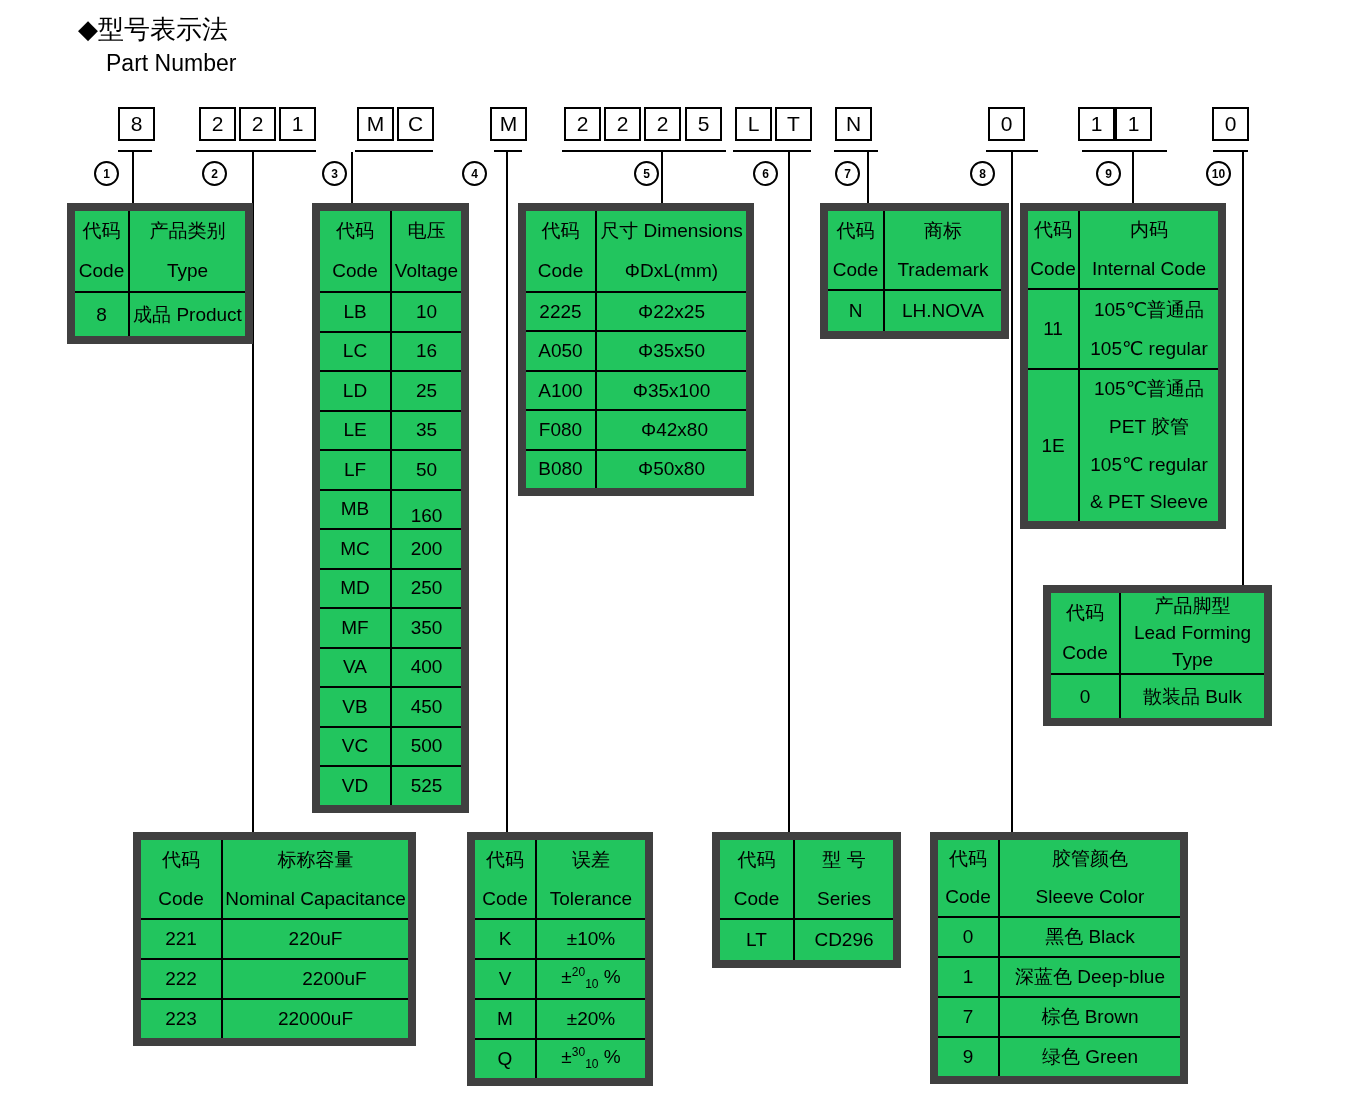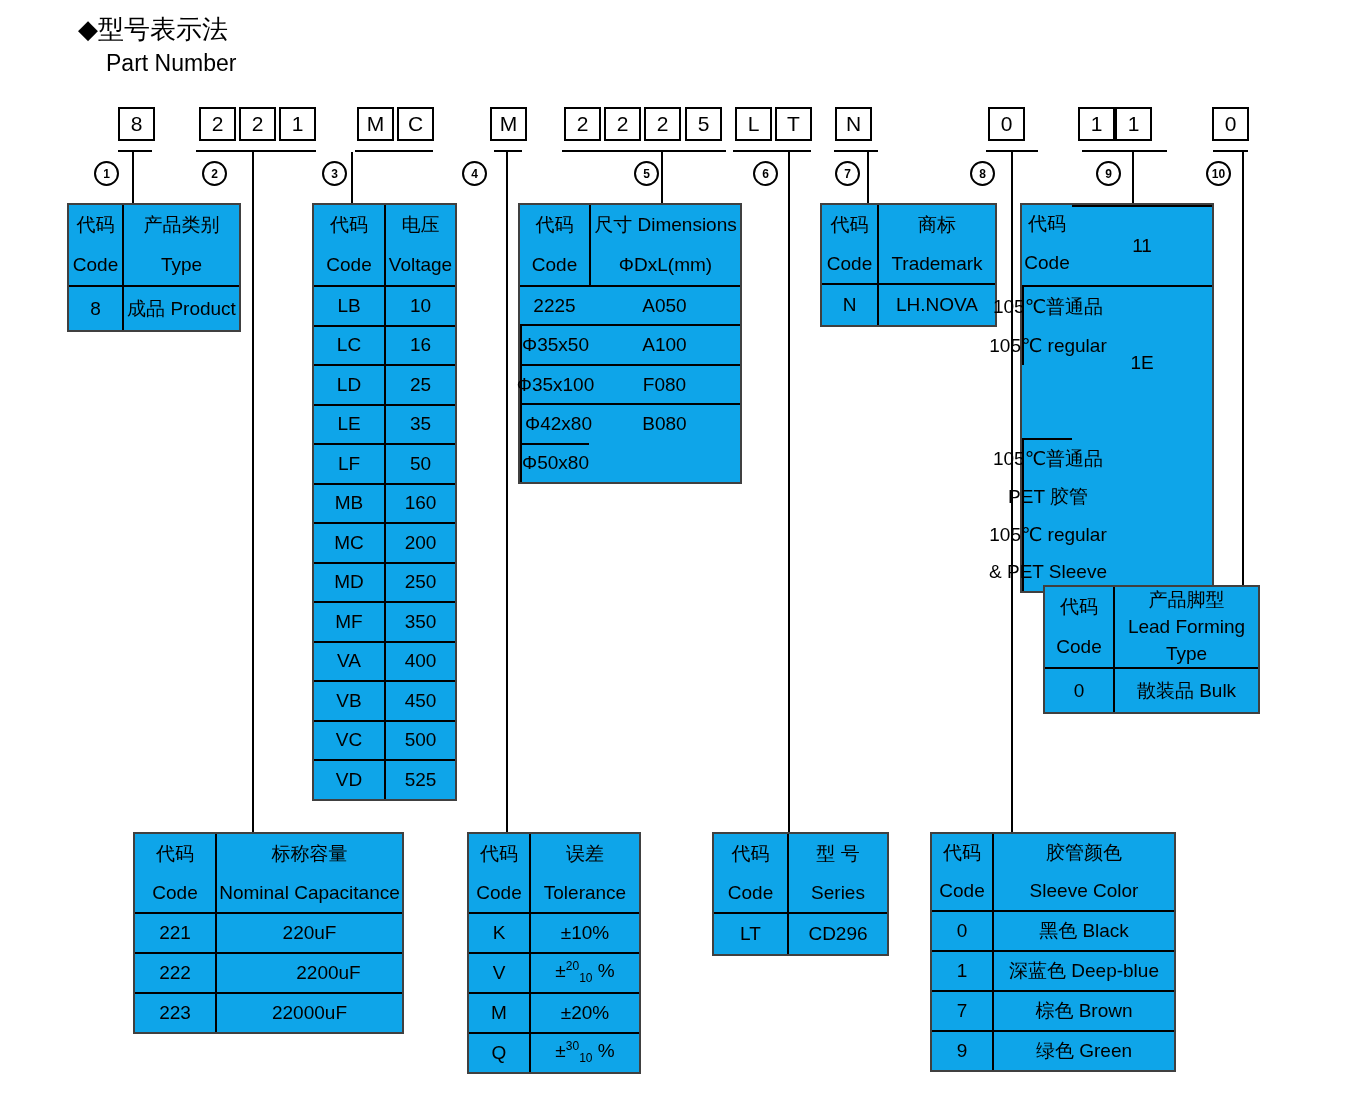--- a/index.html
+++ b/index.html
@@ -13,21 +13,21 @@
     position:absolute;top:107px;width:33px;height:30px;border:2px solid #000;
     display:flex;align-items:center;justify-content:center;font-size:21px;background:#fff;
   }
   .uline{position:absolute;top:150px;height:2px;background:#000;}
   .vline{position:absolute;width:2px;background:#000;}
   .marker{
     position:absolute;top:161px;width:21px;height:21px;border:2px solid #000;border-radius:50%;
     display:flex;align-items:center;justify-content:center;font-size:12px;font-weight:bold;background:#fff;
   }
   .tbl{
-    position:absolute;display:grid;border:2px solid #404040;font-size:19px;background:#0ea5e9;
+    position:absolute;display:grid;border:8px solid #404040;font-size:19px;background:#22c55e;
   }
   .cell{
     display:flex;flex-direction:column;align-items:center;justify-content:center;
     text-align:center;box-sizing:border-box;padding:0 2px;line-height:1.25;
   }
   .cell.bl{border-left:2px solid #000;}
   .cell.bt{border-top:2px solid #000;}
   .cell.multi{justify-content:space-around;}
   .cell .ln{white-space:nowrap;}
   sup,sub{font-size:12px;}
@@ -153,21 +153,21 @@
     </div>
     <div class="cell bt" style="height: 39.5px;">
       <div class="ln">LF</div>
     </div>
     <div class="cell bl bt" style="height: 39.5px;">
       <div class="ln">50</div>
     </div>
     <div class="cell bt" style="height: 39.5px;">
       <div class="ln">MB</div>
     </div>
-    <div class="cell bl bt" style="height: 39.5px;">
+    <div class="cell bl bt" style="height: 39.5px; justify-content: flex-end;">
       <div class="ln">160</div>
     </div>
     <div class="cell bt" style="height: 39.5px;">
       <div class="ln">MC</div>
     </div>
     <div class="cell bl bt" style="height: 39.5px;">
       <div class="ln">200</div>
     </div>
     <div class="cell bt" style="height: 39.5px;">
       <div class="ln">MD</div>
@@ -211,20 +211,23 @@
       <div class="ln">代码</div>
       <div class="ln">Code</div>
     </div>
     <div class="cell bl multi" style="height: 80px;">
       <div class="ln">尺寸 Dimensions</div>
       <div class="ln">ΦDxL(mm)</div>
     </div>
     <div class="cell bt" style="height: 39.4px;">
       <div class="ln">2225</div>
     </div>
+    <div class="cell bl bt" style="height: 39.4px;">
+      <div class="ln">Φ22x25</div>
+    </div>
     <div class="cell bt" style="height: 39.4px;">
       <div class="ln">A050</div>
     </div>
     <div class="cell bl bt" style="height: 39.4px;">
       <div class="ln">Φ35x50</div>
     </div>
     <div class="cell bt" style="height: 39.4px;">
       <div class="ln">A100</div>
     </div>
     <div class="cell bl bt" style="height: 39.4px;">
@@ -256,20 +259,24 @@
       <div class="ln">N</div>
     </div>
     <div class="cell bl bt" style="height: 42px;">
       <div class="ln">LH.NOVA</div>
     </div>
   </div>
 <div class="tbl" style="left: 1020px; top: 203px; grid-template-columns: 50px 140px;">
     <div class="cell multi" style="height: 77px;">
       <div class="ln">代码</div>
       <div class="ln">Code</div>
+    </div>
+    <div class="cell bl multi" style="height: 77px;">
+      <div class="ln">内码</div>
+      <div class="ln">Internal Code</div>
     </div>
     <div class="cell bt" style="height: 80px;">
       <div class="ln">11</div>
     </div>
     <div class="cell bl bt multi" style="height: 80px;">
       <div class="ln">105℃普通品</div>
       <div class="ln">105℃  regular</div>
     </div>
     <div class="cell bt" style="height: 153px;">
       <div class="ln">1E</div>

